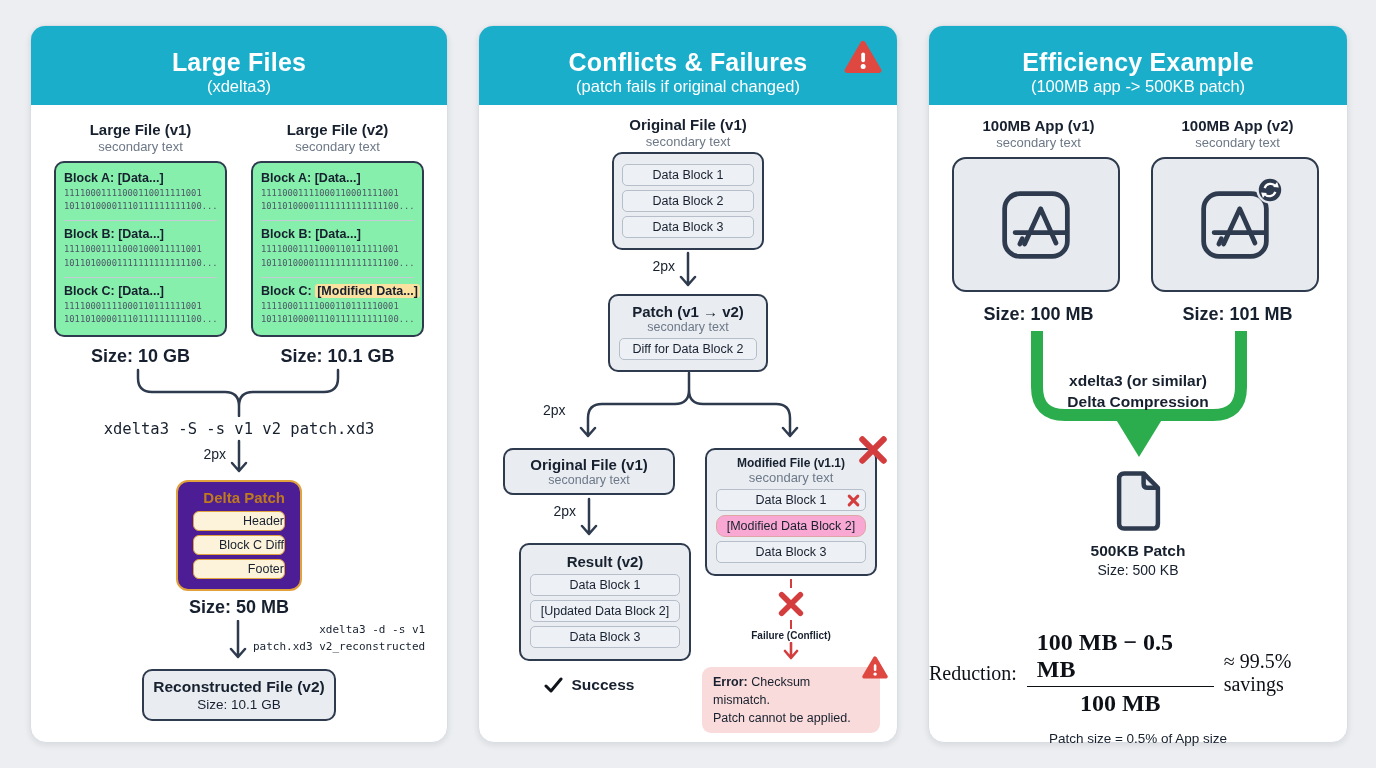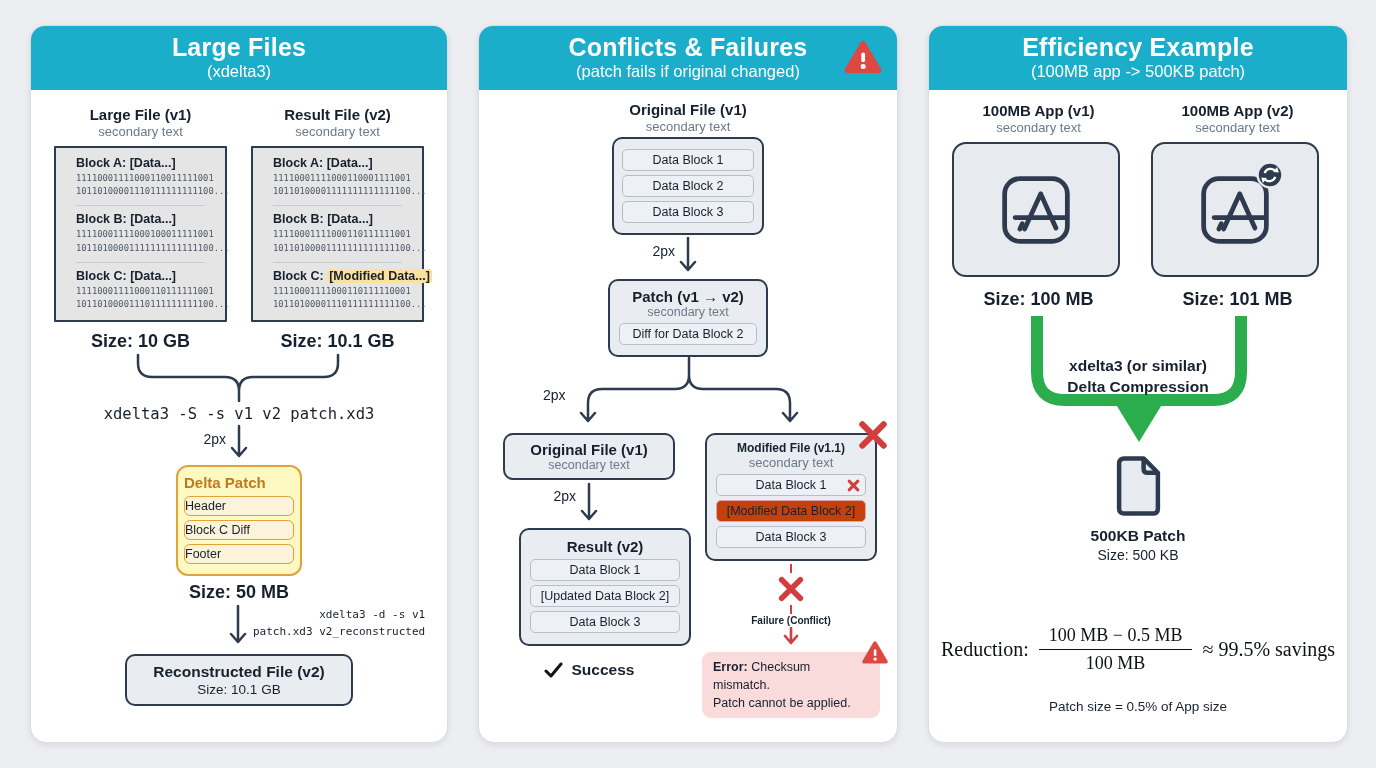--- a/index.html
+++ b/index.html
@@ -2,51 +2,51 @@
 <html><head>
 <meta charset="utf-8">
 <style>
   html,body{margin:0;padding:0;}
   body{width:1376px;height:768px;background:#eceef1;font-family:"Liberation Sans",sans-serif;color:#17202e;position:relative;overflow:hidden;}
   .panel{position:absolute;top:25px;height:718px;background:#fff;border:1px solid #d9dee4;border-radius:16px;box-shadow:0 2px 6px rgba(25,35,55,.10);box-sizing:border-box;}
   #p1{left:30px;width:418px;}
   #p2{left:478px;width:420px;}
   #p3{left:928px;width:420px;}
   .hdr{position:relative;background:#1aaecb;border-radius:14px 14px 0 0;color:#fff;text-align:center;padding:7px 0 9px;}
-  .hdr-t{font-size:25px;font-weight:700;letter-spacing:.2px;}
+  .hdr-t{font-size:25px;font-weight:700;letter-spacing:.2px;margin-top:15px;}
   .hdr-s{font-size:16.5px;}
   .hdr .warn{position:absolute;right:15px;top:13px;}
   
   .col-row{display:flex;justify-content:space-between;padding:16px 23px 0;}
   .fcol{width:173px;display:flex;flex-direction:column;}
   .lbl{font-size:15px;font-weight:700;text-align:center;}
   .sub{font-size:13px;color:#6d7887;margin:1px 0 7px;text-align:center;}
-  .filebox{width:100%;box-sizing:border-box;background:#e5e5e5;border:2px solid #2e3a4d;border-radius:1px;padding:2px 20px;}
+  .filebox{width:100%;box-sizing:border-box;background:#86efac;border:2px solid #2e3a4d;border-radius:10px;padding:2px 8px;}
   .blk{padding:6px 0 7px;}
   .blk + .blk{border-top:1px solid #c5ccd5;}
   .blk-t{font-size:12.5px;font-weight:700;margin-bottom:2px;white-space:nowrap;}
   .bin{font-family:"DejaVu Sans Mono",monospace;font-size:8.8px;line-height:1.5;color:#4c5766;white-space:nowrap;}
   .hl-y{background:#fbe1a0;border-radius:3px;padding:0 2px;}
   .size{font-size:18px;font-weight:600;text-align:center;margin-top:9px;}
   .cmd{font-family:"DejaVu Sans Mono",monospace;font-size:15.5px;text-align:center;margin:3px 0 0;}
   .v-arrow{position:relative;display:flex;justify-content:center;margin:1px 0;}
   .v-arrow .albl{position:absolute;right:calc(50% + 13px);top:7px;font-size:14px;}
-  .deltabox{width:126px;margin:1px auto 0;background:#fef9c3;border:2.5px solid #e2a23b;border-radius:12px;padding:7px 6px 6px;text-align:left;box-sizing:border-box;}
+  .deltabox{width:126px;margin:1px auto 0;background:#4c1d95;border:2.5px solid #e2a23b;border-radius:12px;padding:7px 15px 6px;text-align:right;box-sizing:border-box;}
   .deltabox .dt{font-size:15px;font-weight:700;color:#bf7a1d;margin-bottom:5px;}
   .drow{background:#fdf3da;border:1.5px solid #e2a23b;border-radius:6px;font-size:12.5px;padding:2px 0;margin:4px 0;}
   .decode{position:relative;height:50px;margin-top:1px;text-align:right;}
   .decode svg{position:absolute;left:196px;top:1px;}
   .decode .dtxt{position:absolute;left:222px;top:3px;font-family:"DejaVu Sans Mono",monospace;font-size:11px;line-height:1.5;white-space:nowrap;}
-  .reconbox{width:228px;margin:0 auto;background:#e9edf2;border:2.5px solid #2e3a4d;border-radius:10px;padding:7px 4px;text-align:center;box-sizing:border-box;}
+  .reconbox{width:194px;margin:0 auto;background:#e9edf2;border:2.5px solid #2e3a4d;border-radius:10px;padding:7px 4px;text-align:center;box-sizing:border-box;}
   .reconbox .rt{font-size:15.5px;font-weight:700;}
   .reconbox .rs{font-size:13.5px;margin-top:1px;}
   
   .center-lbl{text-align:center;margin-top:11px;}
   .row{background:#edf0f5;border:1px solid #b6bec9;border-radius:5px;font-size:12.5px;text-align:center;padding:3px 6px;margin:4px 0;position:relative;}
-  .row.pink{background:#c2410c;border-color:#dfa5a5;}
+  .row.pink{background:#f9a8d4;border-color:#dfa5a5;border-radius:9px;}
   .row .x-ic{position:absolute;right:5px;top:4px;}
   #src-box{width:152px;margin:3px auto 0;background:#e9edf2;border:2.5px solid #2e3a4d;border-radius:10px;padding:6px 8px;box-sizing:border-box;}
   #patch-box{width:160px;margin:0 auto;background:#e9edf2;border:2.5px solid #2e3a4d;border-radius:10px;padding:7px 9px 6px;text-align:center;box-sizing:border-box;}
   #patch-box .pt{font-size:15px;font-weight:700;}
   #patch-box .sub{margin:0 0 4px;font-size:12.5px;}
   .split{position:relative;display:flex;justify-content:center;}
   .split .albl{position:absolute;left:64px;top:30px;font-size:14px;}
   .two-cols{position:relative;height:258px;}
   .colL{position:absolute;left:24px;width:172px;display:flex;flex-direction:column;align-items:center;}
   .colR{position:absolute;left:226px;width:172px;display:flex;flex-direction:column;align-items:center;}
@@ -67,21 +67,21 @@
   .appbox{width:168px;height:135px;background:#e7eaef;border:2.5px solid #2e3a4d;border-radius:14px;display:flex;align-items:center;justify-content:center;box-sizing:border-box;}
   .icon-wrap{position:relative;line-height:0;}
   .badge{position:absolute;top:-11px;right:-11px;}
   .funnel{position:relative;margin-top:6px;line-height:0;}
   .funnel .ptxt{position:absolute;left:0;right:0;text-align:center;font-size:15.5px;font-weight:700;line-height:1.35;}
   .ptxt1{top:40px;} .ptxt2{top:61px;}
   .patchfile{display:flex;flex-direction:column;align-items:center;margin-top:2px;}
   .pf-l{font-size:15.5px;font-weight:700;margin-top:9px;}
   .pf-s{font-size:14px;margin-top:2px;}
   .formula{display:flex;align-items:center;justify-content:center;font-family:"Liberation Serif",serif;font-size:20px;margin-top:46px;color:#0d1117;}
-  .frac{display:flex;flex-direction:column;align-items:center;margin:16px 10px;font-size:18px;}
+  .frac{display:flex;flex-direction:column;align-items:center;margin:5px 10px;font-size:24px;font-weight:bold;}
   .frac .num{padding:0 10px 3px;border-bottom:1.7px solid #0d1117;}
   .frac .den{padding-top:3px;}
   .footnote{text-align:center;font-size:13.5px;margin-top:9px;}
 </style>
 </head>
 <body>
 
 <div class="panel" id="p1">
   <div class="hdr">
     <div class="hdr-t">Large Files</div>
@@ -106,21 +106,21 @@
         <div class="blk">
           <div class="blk-t">Block C: [Data...]</div>
           <div class="bin">11110001111000110111111001</div>
           <div class="bin">10110100001110111111111100...</div>
         </div>
       </div>
       <div class="size">Size: 10 GB</div>
     </div>
 
     <div class="fcol">
-      <div class="lbl">Result File (v2)</div>
+      <div class="lbl">Large File (v2)</div>
       <div class="sub">secondary text</div>
       <div class="filebox">
         <div class="blk">
           <div class="blk-t">Block A: [Data...]</div>
           <div class="bin">11110001111000110001111001</div>
           <div class="bin">10110100001111111111111100...</div>
         </div>
         <div class="blk">
           <div class="blk-t">Block B: [Data...]</div>
           <div class="bin">11110001111000110111111001</div>

